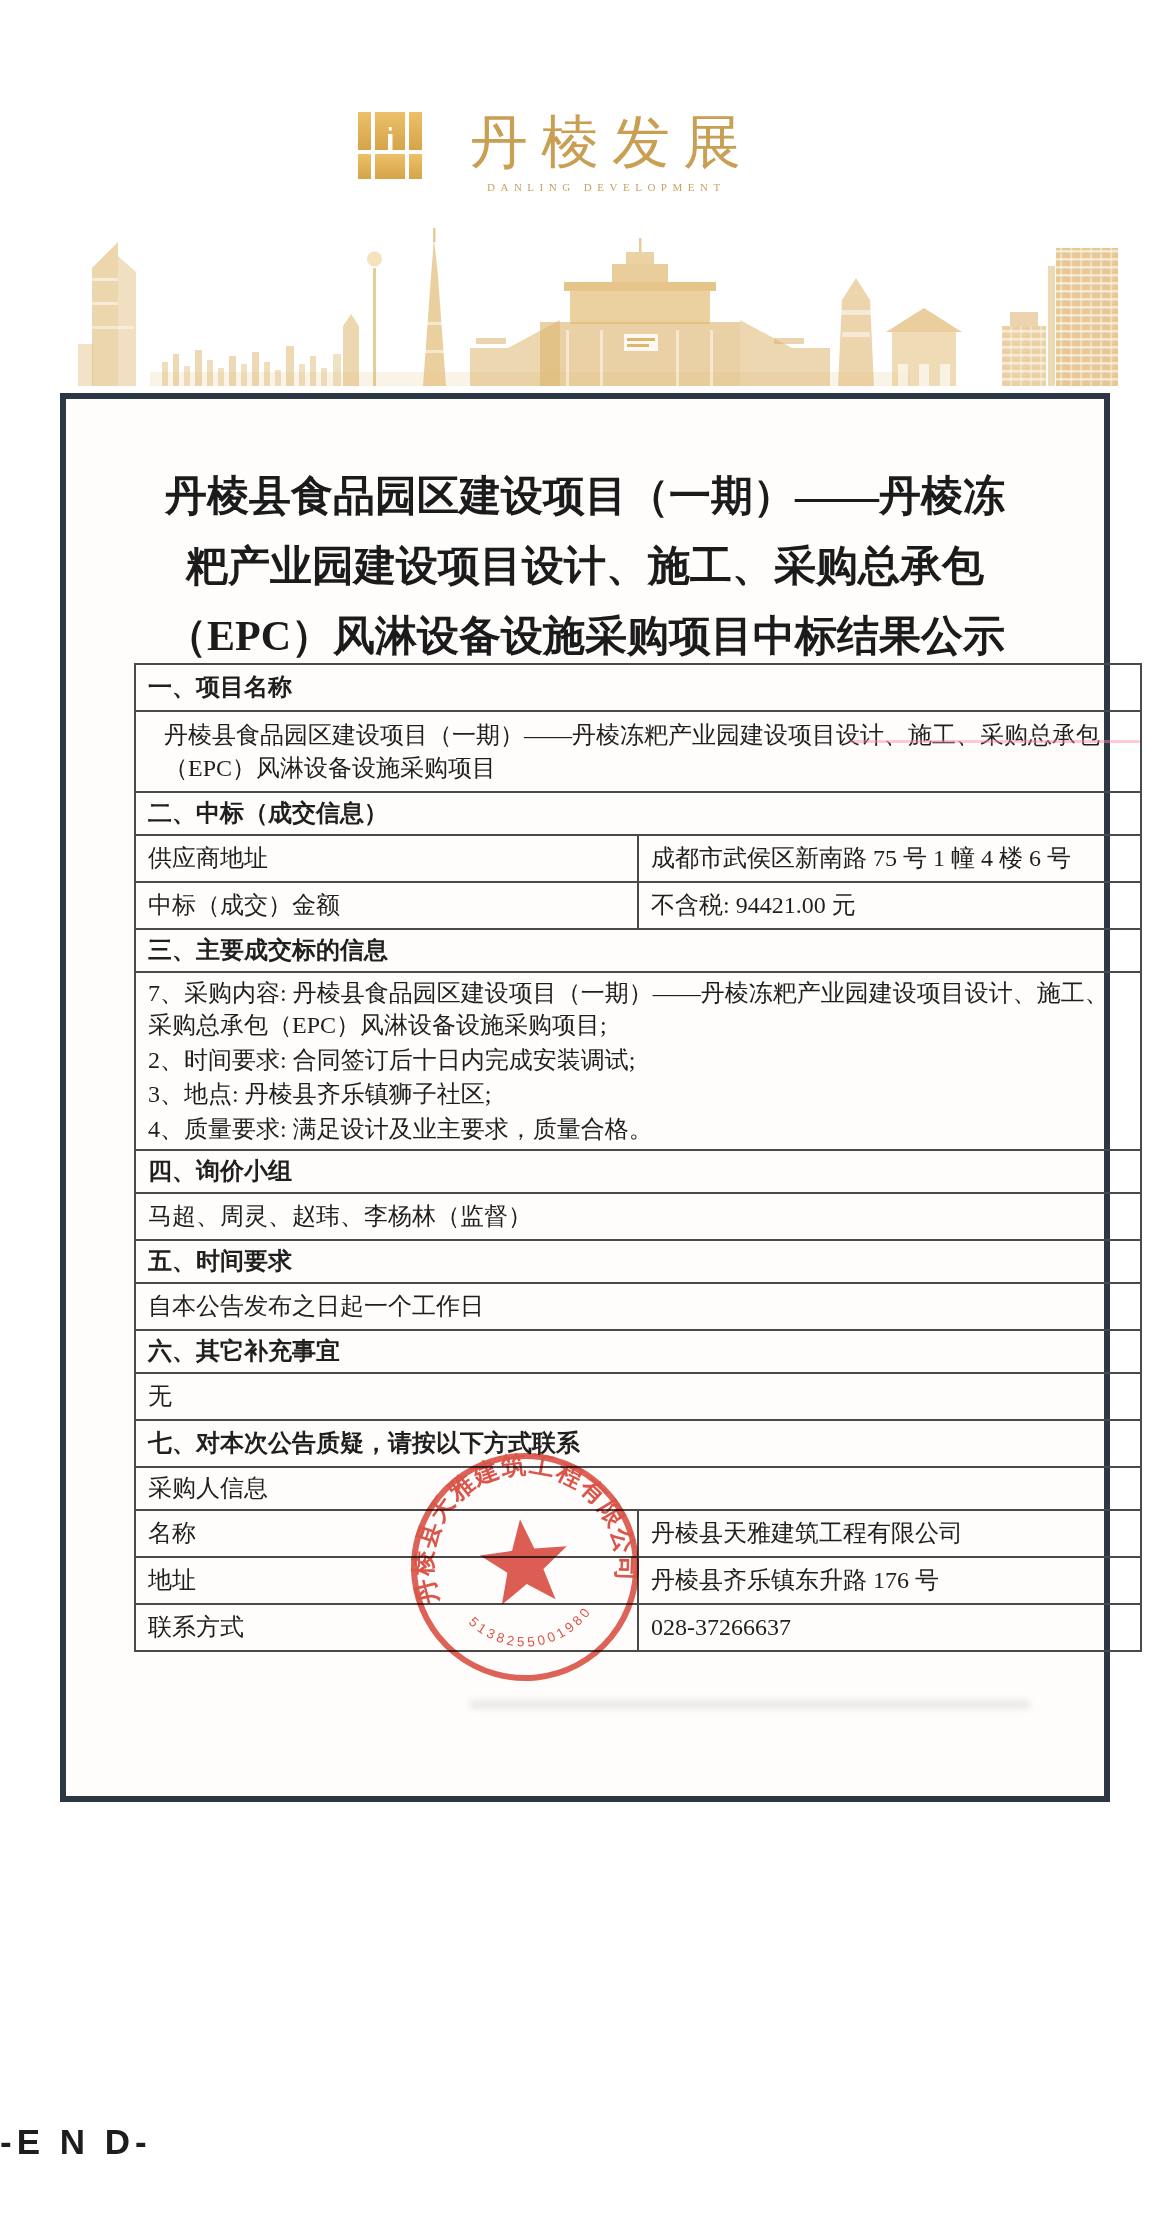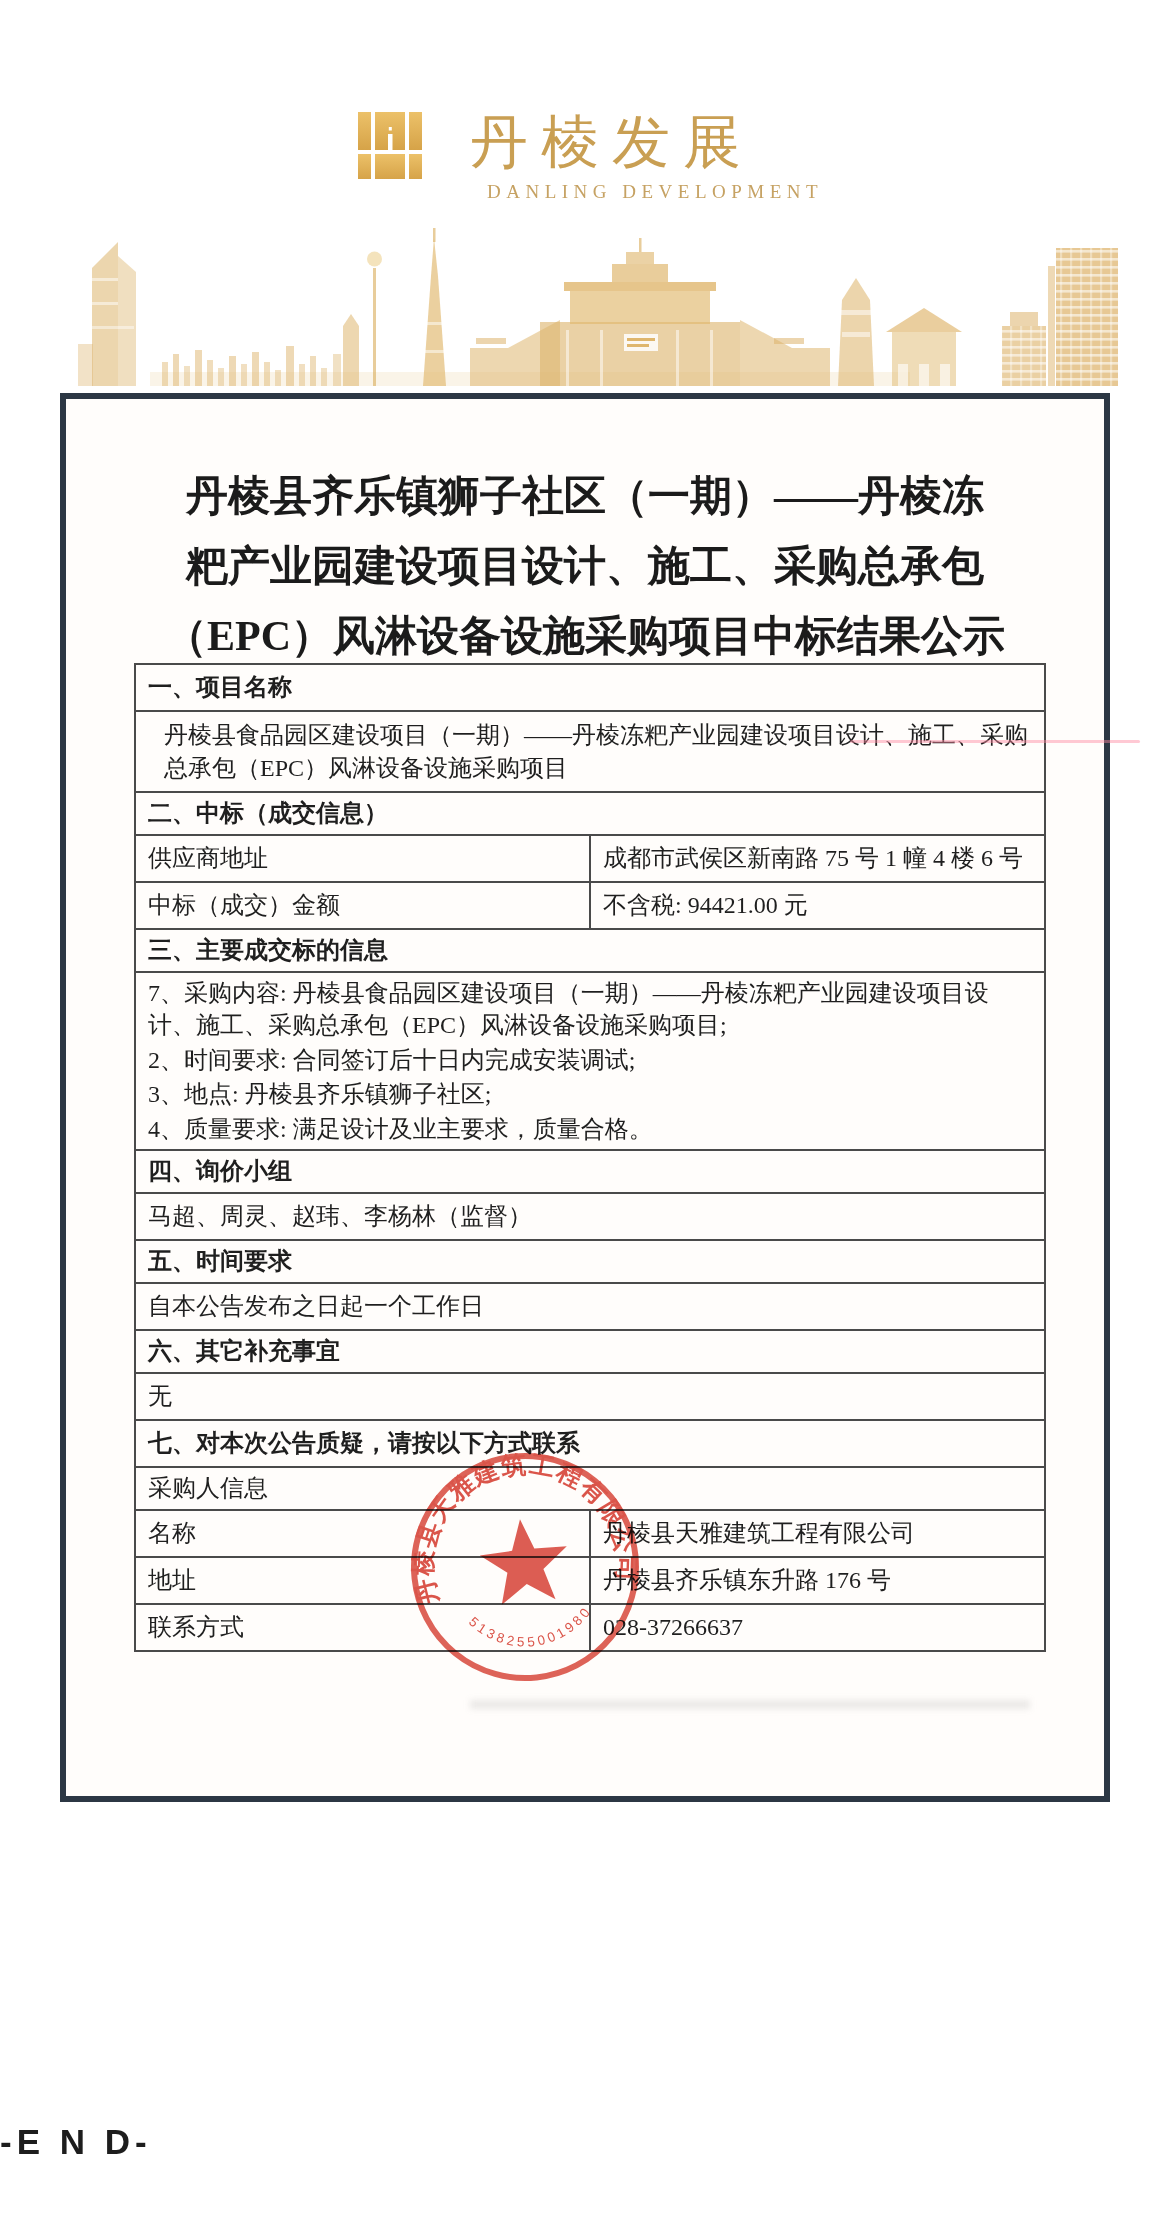--- a/index.html
+++ b/index.html
@@ -3,34 +3,34 @@
 <meta charset="utf-8">
 <style>
   html,body{margin:0;padding:0;background:#ffffff;}
   .page{position:relative;width:1170px;height:2222px;background:#ffffff;overflow:hidden;
         font-family:"Liberation Serif", serif;color:#222;}
 
   
   .logo-mark{position:absolute;left:358px;top:112px;width:64px;height:67px;}
   .brand-cn{position:absolute;left:470px;top:104px;width:300px;font-size:58px;font-weight:400;
             letter-spacing:13px;color:#c99f53;font-family:"Liberation Serif", serif;white-space:nowrap;}
-  .brand-en{position:absolute;left:487px;top:181px;font-size:19px;font-weight:500;letter-spacing:5.5px;
+  .brand-en{position:absolute;left:487px;top:181px;font-size:11px;font-weight:500;letter-spacing:5.5px;
             color:#c6a263;font-family:"Liberation Serif", serif;white-space:nowrap;}
 
   
   .skyline{position:absolute;left:40px;top:226px;width:1090px;height:160px;}
 
   
   .doc-frame{position:absolute;left:60px;top:393px;width:1050px;height:1409px;box-sizing:border-box;
              border:6px solid #2c3744;background:#fffdfb;}
   .doc-title{position:absolute;left:0;top:62px;width:100%;text-align:center;
              font-size:42px;font-weight:bold;line-height:70px;color:#1b1b1b;
              font-family:"Liberation Serif", serif;}
 
-  table.announce{position:absolute;left:68px;top:264px;width:912px;border-collapse:collapse;
+  table.announce{position:absolute;left:68px;top:264px;width:1008px;border-collapse:collapse;
                  border:2px solid #3b3b3b;table-layout:fixed;background:transparent;}
   table.announce td{border:2px solid #4a4a4a;vertical-align:middle;box-sizing:border-box;
                     font-size:24px;color:#1f1f1f;padding:2px 10px 2px 12px;line-height:1.35;}
   td.sec{font-family:"Liberation Sans", sans-serif;font-weight:bold;font-size:23px;color:#161616;}
   td.k{width:213px;}
   td.v{padding-left:16px;}
   tr.h43 td{height:43px;} tr.h47 td{height:47px;} tr.h81 td{height:81px;padding-left:28px;}
   tr.h173 td{height:173px;vertical-align:middle;}
   .mline{margin:2px 0;}
 
@@ -149,21 +149,21 @@
     <rect x="900" y="138" width="10" height="22" fill="#fff" opacity="0.6"></rect>
 
     <rect x="962" y="100" width="44" height="60" fill="url(#wins)" opacity="0.62"></rect>
     <rect x="970" y="86" width="28" height="14" fill="#ddb36b" opacity="0.55"></rect>
     <rect x="1008" y="40" width="7" height="120" fill="#ddb36b" opacity="0.5"></rect>
     <rect x="1016" y="22" width="62" height="138" fill="url(#wins)" opacity="0.72"></rect>
   </svg>
 
   <div class="doc-frame">
     <div class="doc-title">
-      <div>丹棱县齐乐镇狮子社区（一期）——丹棱冻</div>
+      <div>丹棱县食品园区建设项目（一期）——丹棱冻</div>
       <div>粑产业园建设项目设计、施工、采购总承包</div>
       <div>（EPC）风淋设备设施采购项目中标结果公示</div>
     </div>
 
     <table class="announce">
       <tbody>
           <tr class="h47">
         <td class="sec" colspan="2">一、项目名称</td>
       </tr>
       <tr class="h81">

